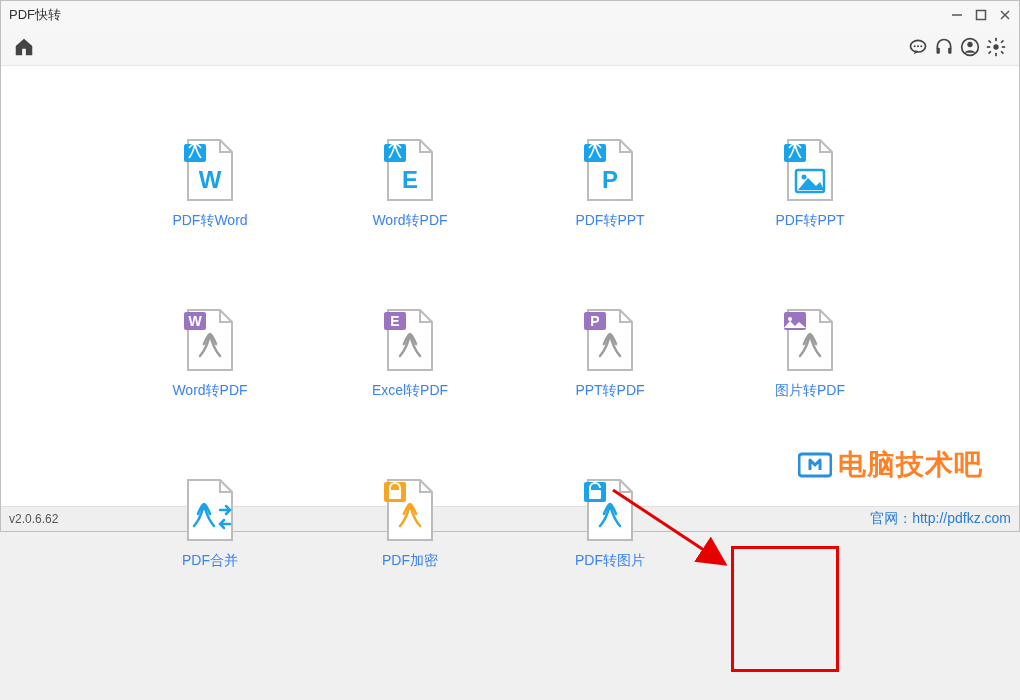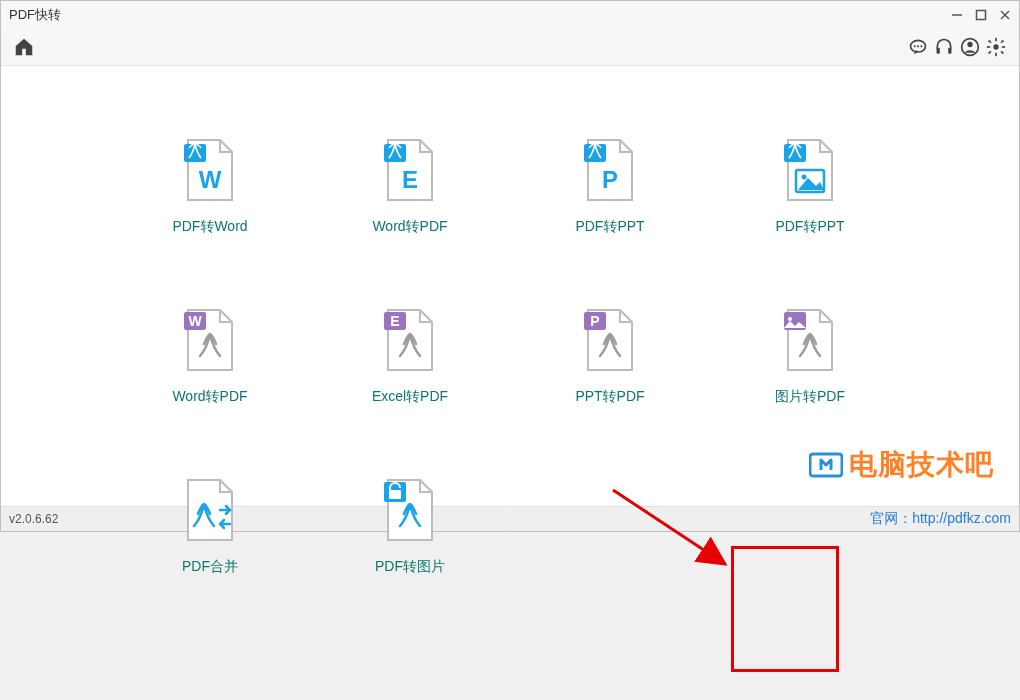--- a/index.html
+++ b/index.html
@@ -9,27 +9,27 @@
   .titlebar .title { font-size: 13px; color: #333; flex: 1; }
   .win-controls { display: flex; gap: 12px; font-size: 14px; color: #555; }
   .win-controls span { cursor: pointer; line-height: 1; }
   .toolbar { height: 36px; display: flex; align-items: center; padding: 0 10px; }
   .toolbar .spacer { flex: 1; }
   .icon-btn { width: 26px; height: 26px; display: flex; align-items: center; justify-content: center; color: #444; cursor: pointer; }
   .content { position: absolute; top: 64px; bottom: 24px; left: 0; right: 0; background: #fff; border-top: 1px solid #e6e6e6; border-bottom: 1px solid #e0e0e0; }
   .grid { display: grid; grid-template-columns: repeat(4, 200px); grid-template-rows: repeat(3, 170px); justify-content: center; align-content: start; padding-top: 70px; gap: 0; }
   .tile { display: flex; flex-direction: column; align-items: center; justify-content: flex-start; cursor: pointer; }
   .tile-icon { width: 68px; height: 68px; position: relative; }
-  .tile-label { margin-top: 14px; font-size: 14px; color: #0f766e; }
+  .tile-label { margin-top: 8px; font-size: 14px; color: #3b82f6; }
   .highlight-box { position: absolute; border: 3px solid #e60000; left: 730px; top: 480px; width: 108px; height: 126px; pointer-events: none; }
   .arrow { position: absolute; left: 604px; top: 416px; width: 150px; height: 100px; pointer-events: none; }
   .statusbar { position: absolute; bottom: 0; left: 0; right: 0; height: 24px; display: flex; align-items: center; padding: 0 8px; font-size: 12px; color: #555; }
   .statusbar .spacer { flex: 1; }
   .statusbar .link { color: #2a7bd8; font-size: 14px; text-align: right; }
-  .watermark { position: absolute; right: 25px; bottom: 22px; display: flex; align-items: center; gap: 6px; opacity: .95; pointer-events: none; }
+  .watermark { position: absolute; right: 36px; bottom: 22px; display: flex; align-items: center; gap: 6px; opacity: .95; pointer-events: none; }
   .watermark-text { font-size: 28px; font-weight: 700; color: #ff7a1a; letter-spacing: 1px; }
   .wm-badge { width: 34px; height: 30px; }
   svg { display: block; }
 </style>
 </head>
 <body>
 
 <div class="window">
 
   <div class="titlebar">
@@ -232,20 +232,32 @@
               </g>
             <g stroke="#1aa3e8" stroke-width="2.5" fill="none" stroke-linecap="round">
               <path d="M44 34 L54 34 M50 30 L54 34 L50 38"></path>
               <path d="M54 48 L44 48 M48 44 L44 48 L48 52"></path>
             </g>
           </svg>
         </div>
         <div class="tile-label">PDF合并</div>
       </div>
 
+      <div class="tile">
+        <div class="tile-icon">
+          <svg width="68" height="68" viewBox="0 0 68 68">
+            <use href="#doc-base"></use>
+            <rect x="8" y="6" width="22" height="20" rx="2" fill="#f5a623"></rect>
+            <path d="M14 14 v-2 a5 5 0 0 1 10 0 v2" fill="none" stroke="#fff" stroke-width="2"></path>
+            <rect x="13" y="14" width="12" height="9" rx="1" fill="#fff"></rect>
+            <use href="#pdf-glyph" stroke="#f5a623"></use>
+          </svg>
+        </div>
+        <div class="tile-label">PDF加密</div>
+      </div>
 
       <div class="tile">
         <div class="tile-icon">
           <svg width="68" height="68" viewBox="0 0 68 68">
             <use href="#doc-base"></use>
             <rect x="8" y="6" width="22" height="20" rx="2" fill="#1aa3e8"></rect>
             <path d="M14 14 v-2 a5 5 0 0 1 10 0" fill="none" stroke="#fff" stroke-width="2"></path>
             <rect x="13" y="14" width="12" height="9" rx="1" fill="#fff"></rect>
             <use href="#pdf-glyph" stroke="#1aa3e8"></use>
           </svg>

